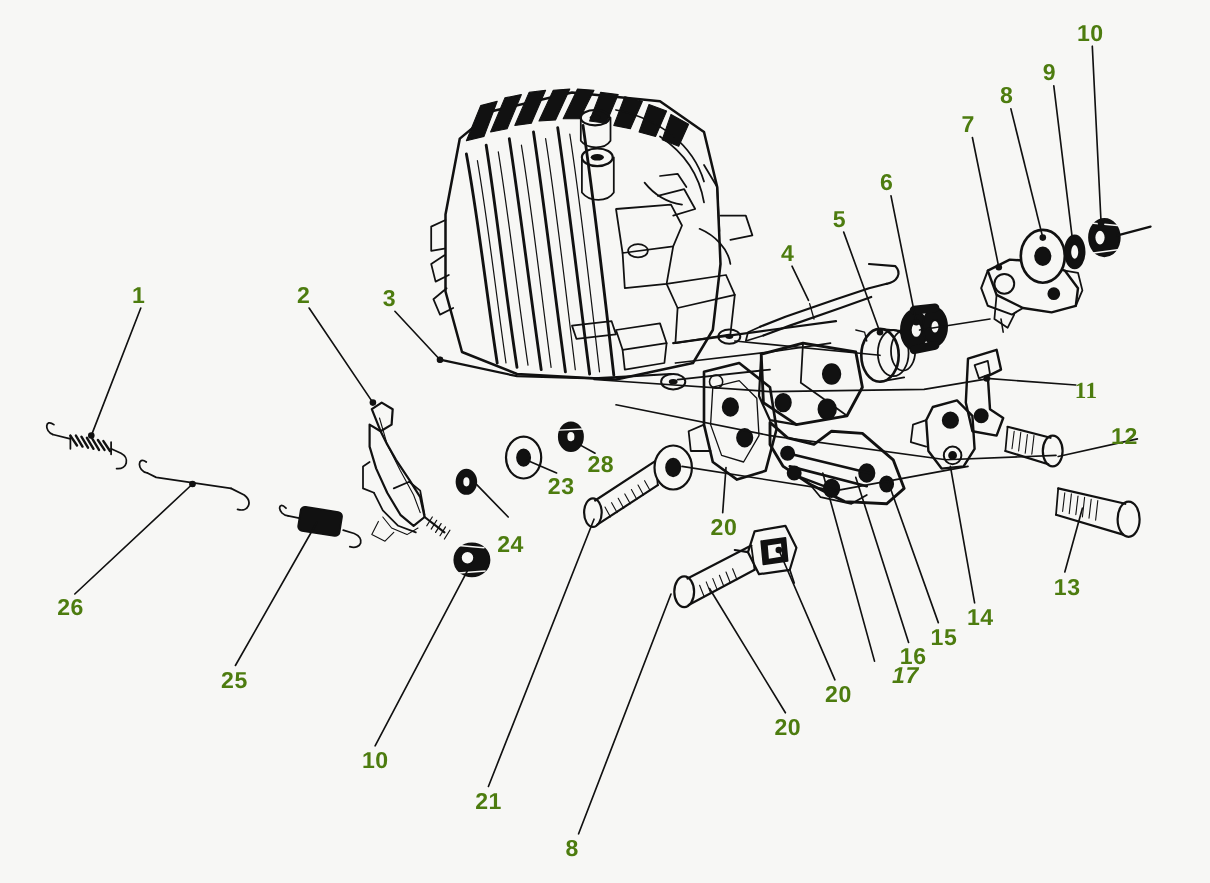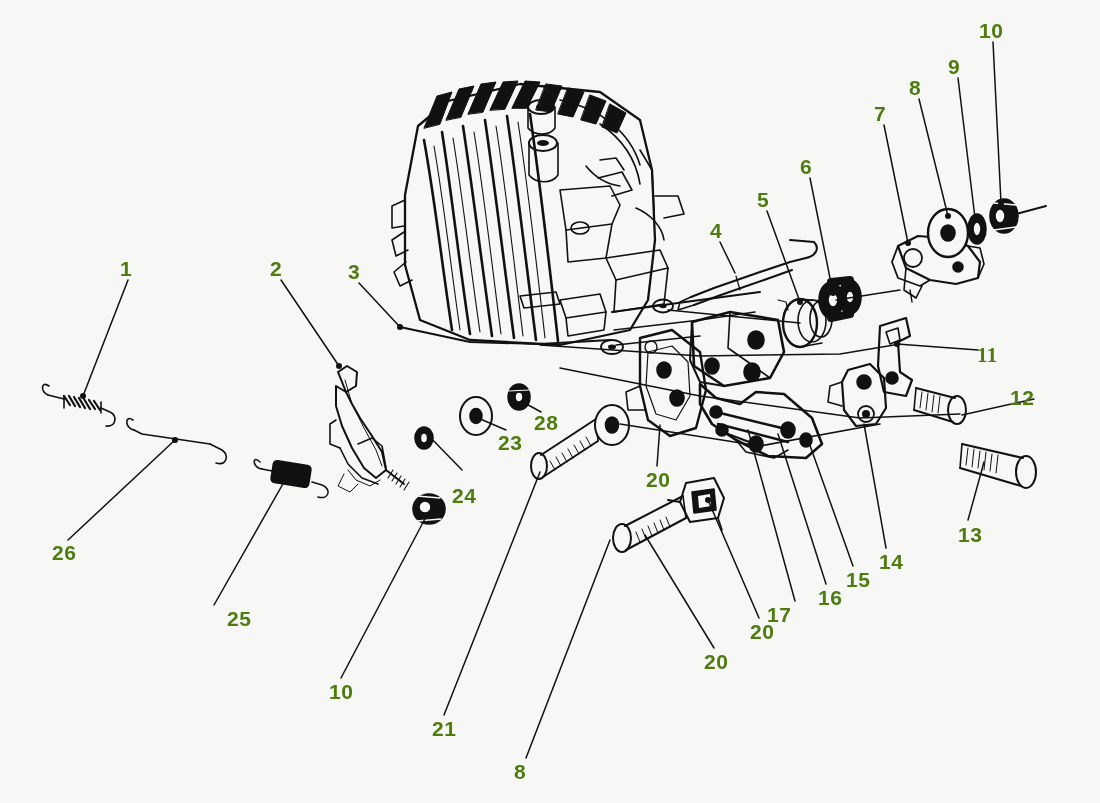--- a/index.html
+++ b/index.html
@@ -417,26 +417,26 @@
   <div class="callout" style="left:874px;top:103px;">7</div>
   <div class="callout" style="left:909px;top:77px;">8</div>
   <div class="callout" style="left:948px;top:56px;">9</div>
   <div class="callout" style="left:979px;top:20px;">10</div>
   <div class="callout" style="left:977px;top:345px;font-family:Liberation Serif, serif;">11</div>
   <div class="callout" style="left:1010px;top:387px;">12</div>
   <div class="callout" style="left:958px;top:524px;">13</div>
   <div class="callout" style="left:879px;top:551px;text-align:right;">14</div>
   <div class="callout" style="left:846px;top:569px;">15</div>
   <div class="callout" style="left:818px;top:587px;text-align:center;">16</div>
-  <div class="callout" style="left:767px;top:604px;">17</div>
+  <div class="callout" style="left:811px;top:604px;font-style:italic;">17</div>
   <div class="callout" style="left:750px;top:621px;">20</div>
   <div class="callout" style="left:704px;top:651px;">20</div>
   <div class="callout" style="left:646px;top:469px;">20</div>
   <div class="callout" style="left:432px;top:718px;">21</div>
   <div class="callout" style="left:534px;top:412px;">28</div>
   <div class="callout" style="left:498px;top:432px;">23</div>
   <div class="callout" style="left:452px;top:473px;margin-top:12px;">24</div>
-  <div class="callout" style="left:201px;top:608px;margin-left:26px;">25</div>
+  <div class="callout" style="left:201px;top:608px;">25</div>
   <div class="callout" style="left:52px;top:542px;text-align:right;">26</div>
   <div class="callout" style="left:329px;top:681px;">10</div>
   <div class="callout" style="left:514px;top:761px;">8</div>
 
 </div>
 
 </body></html>

